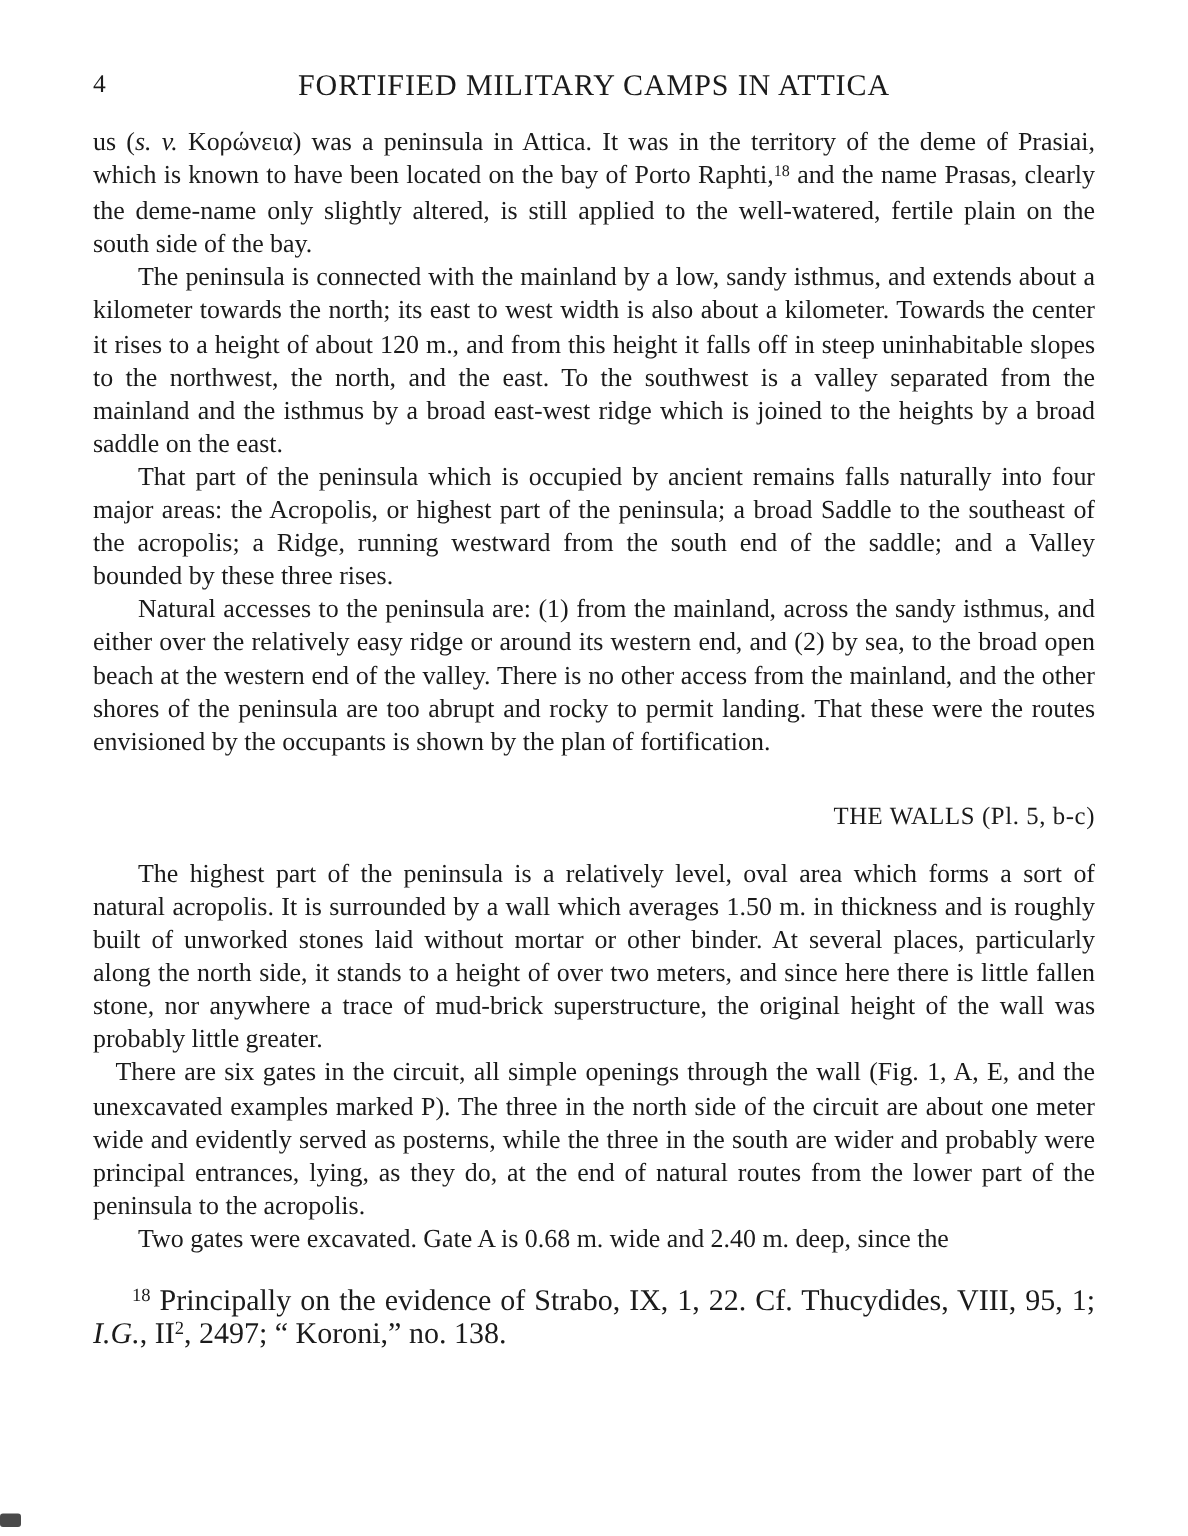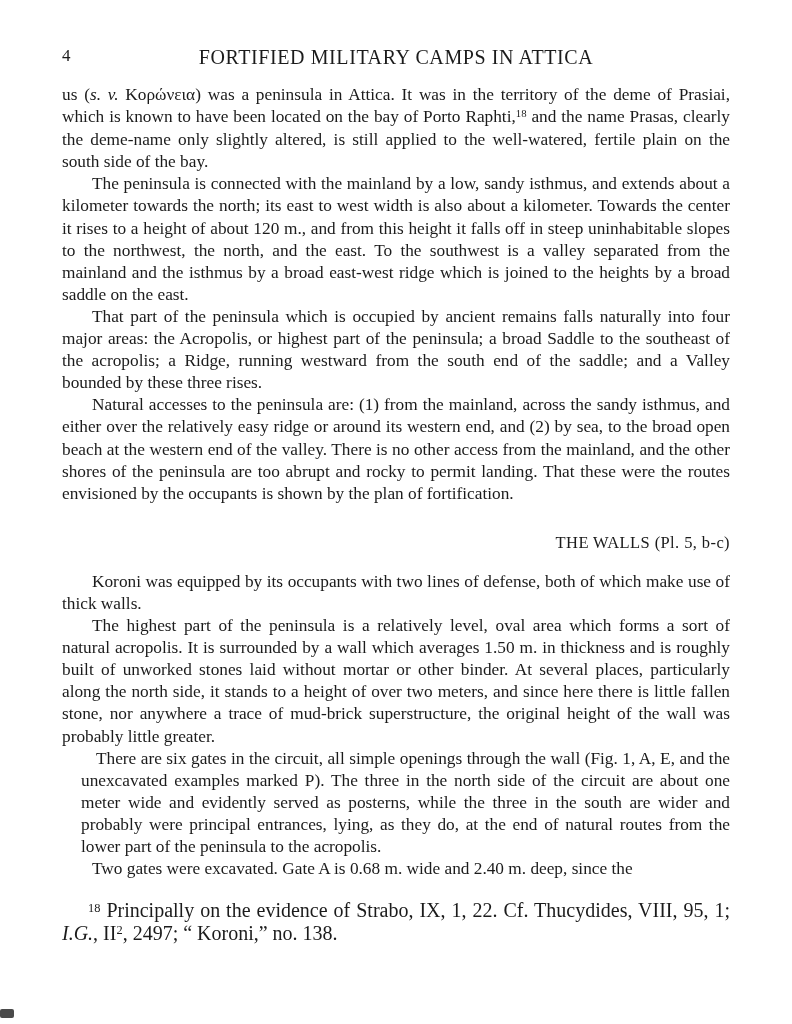--- a/index.html
+++ b/index.html
@@ -44,21 +44,20 @@
   }
   .body-text p {
     margin: 0;
     text-indent: 30px;
   }
   .body-text p.no-indent {
     text-indent: 0;
   }
   .body-text p.small-indent {
     text-indent: 15px;
-    margin-left: 19px;
   }
   .section-heading {
     text-align: right;
     font-size: 16.5px;
     letter-spacing: 0.4px;
     margin: 27px 0 17px 0;
     text-indent: 0;
   }
   .sup {
     font-size: 0.62em;
@@ -106,21 +105,20 @@
     <p class="no-indent"><span>us (</span><span class="ital">s. v.</span><span> Κορώνεια) was a peninsula in Attica. It was in the territory of the deme of Prasiai, which is known to have been located on the bay of Porto Raphti,</span><span class="sup">18</span><span> and the name Prasas, clearly the deme-name only slightly altered, is still applied to the well-watered, fertile plain on the south side of the bay.</span></p>
 
     <p>The peninsula is connected with the mainland by a low, sandy isthmus, and extends about a kilometer towards the north; its east to west width is also about a kilometer. Towards the center it rises to a height of about 120 m., and from this height it falls off in steep uninhabitable slopes to the northwest, the north, and the east. To the southwest is a valley separated from the mainland and the isthmus by a broad east-west ridge which is joined to the heights by a broad saddle on the east.</p>
 
     <p>That part of the peninsula which is occupied by ancient remains falls naturally into four major areas: the Acropolis, or highest part of the peninsula; a broad Saddle to the southeast of the acropolis; a Ridge, running westward from the south end of the saddle; and a Valley bounded by these three rises.</p>
 
     <p>Natural accesses to the peninsula are: (1) from the mainland, across the sandy isthmus, and either over the relatively easy ridge or around its western end, and (2) by sea, to the broad open beach at the western end of the valley. There is no other access from the mainland, and the other shores of the peninsula are too abrupt and rocky to permit landing. That these were the routes envisioned by the occupants is shown by the plan of fortification.</p>
 
     <h2 class="section-heading" style="font-weight: normal;">THE WALLS (Pl. 5, b-c)</h2>
 
-    <p>Koroni was equipped by its occupants with two lines of defense, both of which make use of thick walls.</p>
 
     <p>The highest part of the peninsula is a relatively level, oval area which forms a sort of natural acropolis. It is surrounded by a wall which averages 1.50 m. in thickness and is roughly built of unworked stones laid without mortar or other binder. At several places, particularly along the north side, it stands to a height of over two meters, and since here there is little fallen stone, nor anywhere a trace of mud-brick superstructure, the original height of the wall was probably little greater.</p>
 
     <p class="small-indent">There are six gates in the circuit, all simple openings through the wall (Fig. 1, A, E, and the unexcavated examples marked P). The three in the north side of the circuit are about one meter wide and evidently served as posterns, while the three in the south are wider and probably were principal entrances, lying, as they do, at the end of natural routes from the lower part of the peninsula to the acropolis.</p>
 
     <p>Two gates were excavated. Gate A is 0.68 m. wide and 2.40 m. deep, since the</p>
 
   </main>
 
   <footer class="footnote">

